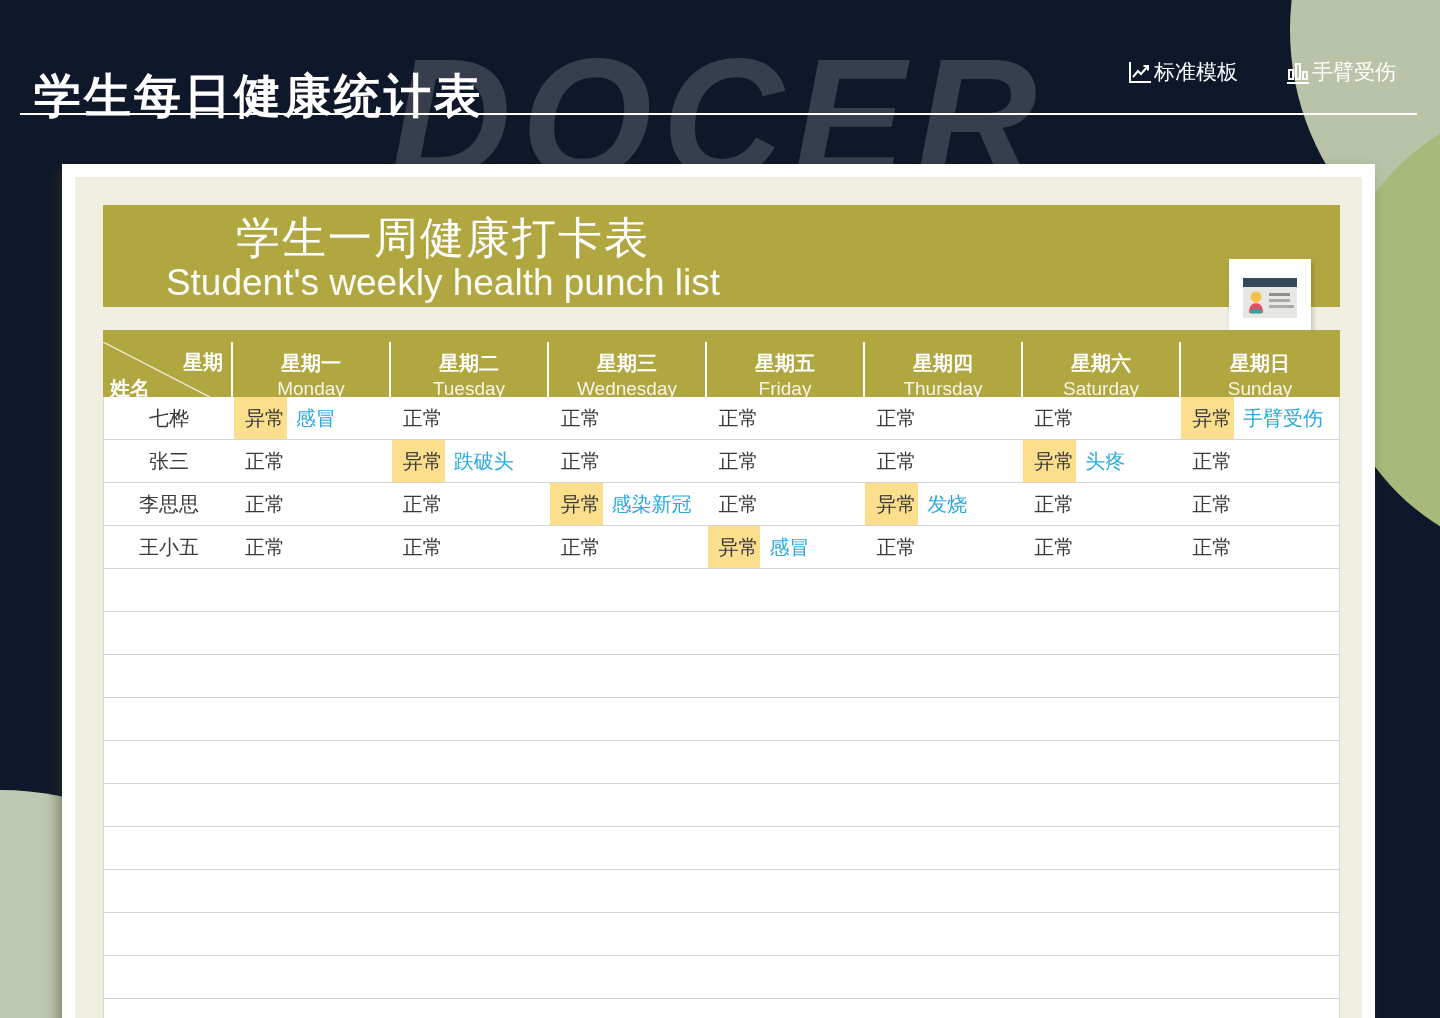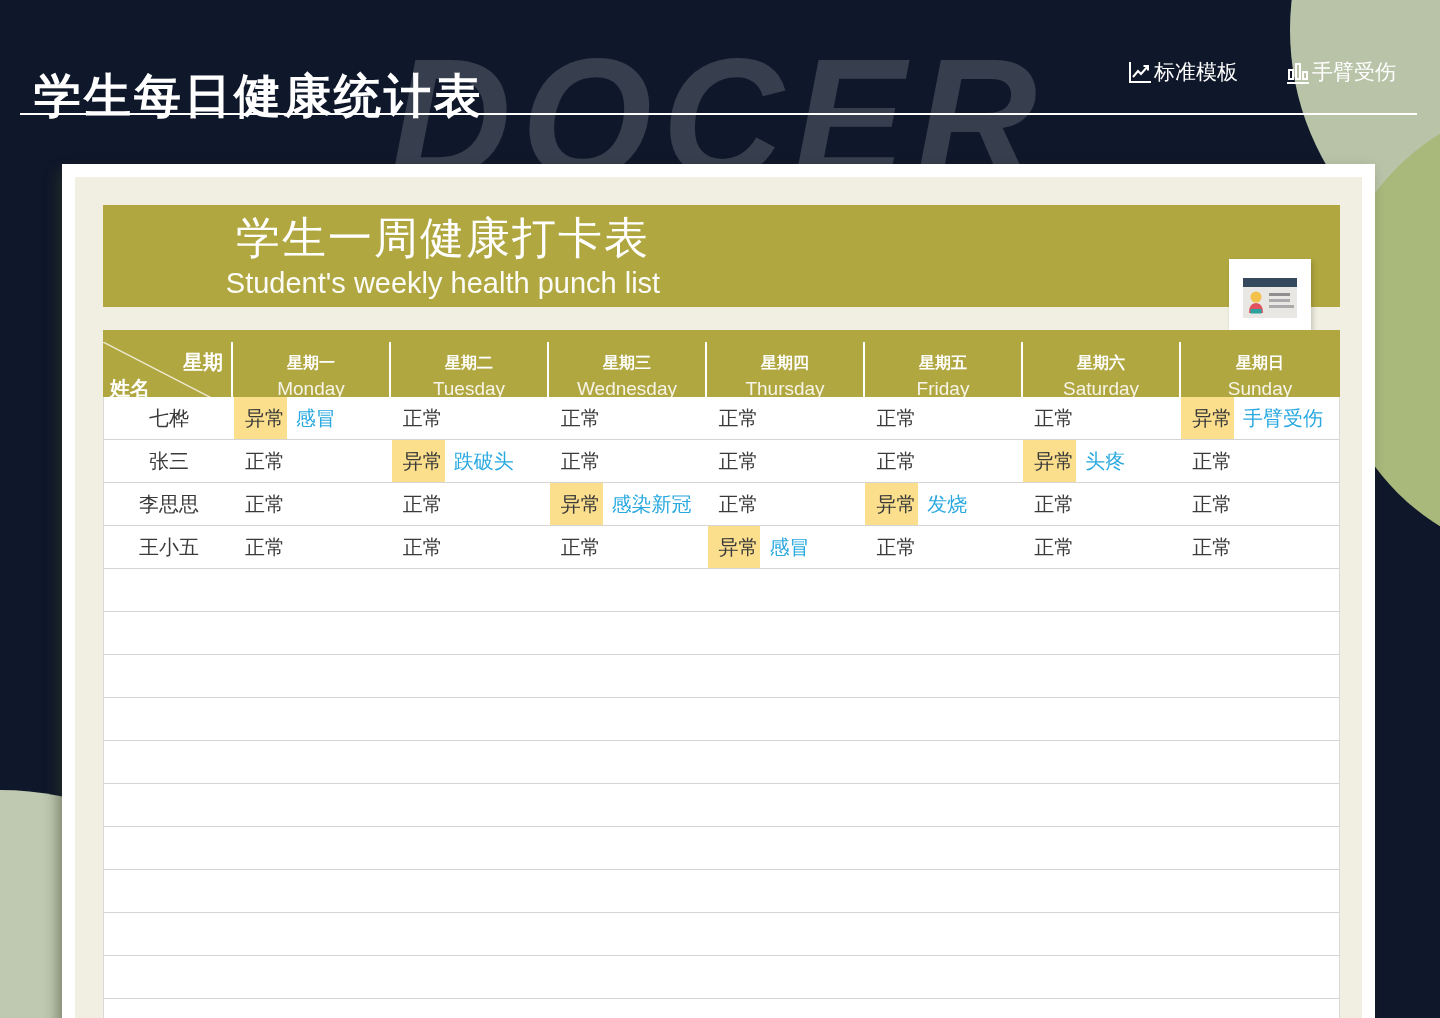--- a/index.html
+++ b/index.html
@@ -20,34 +20,34 @@
   .toolbar{position:absolute;right:44px;top:58px;display:flex;gap:46px;align-items:center;}
   .tool-btn{display:flex;align-items:center;gap:0;color:#ffffff;font-size:21px;cursor:pointer;}
   .tool-btn svg{display:block;}
   
   .card{position:absolute;left:62px;top:164px;width:1313px;height:900px;background:#ffffff;
         box-shadow:-5px 6px 12px rgba(50,60,35,0.45);}
   .card-inner{position:absolute;left:13px;top:13px;right:13px;bottom:13px;background:#f0efe2;}
   .banner{position:absolute;left:41px;top:41px;width:1237px;height:102px;background:#b1a740;}
   .banner-text{position:absolute;left:0;top:6px;width:680px;text-align:center;color:#ffffff;}
   .banner-title{font-size:44px;line-height:54px;letter-spacing:2px;}
-  .banner-subtitle{font-size:29px;line-height:36px;color:rgba(255,255,255,0.96);}
+  .banner-subtitle{font-size:37px;line-height:36px;color:rgba(255,255,255,0.96);}
   .banner-iconbox{position:absolute;left:1126px;top:54px;width:82px;height:78px;background:#ffffff;
                   box-shadow:2px 3px 5px rgba(0,0,0,0.18);display:flex;align-items:center;justify-content:center;}
   
   .table{position:absolute;left:41px;top:166px;width:1237px;}
   .thead{display:flex;height:67px;background:#b1a740;}
   .thead .cell{box-sizing:border-box;border-right:2px solid #ffffff;margin-top:12px;}
   .thead .cell:last-child{border-right:none;}
   .corner-cell{position:relative;width:130px;height:67px;}
   .corner-cell svg{position:absolute;left:0;top:0;}
   .corner-week{position:absolute;right:8px;top:7px;font-size:20px;font-weight:bold;color:#ffffff;}
   .corner-name{position:absolute;left:7px;bottom:7px;font-size:20px;font-weight:bold;color:#ffffff;}
   .day-cell{width:158px;height:67px;display:flex;flex-direction:column;align-items:center;justify-content:center;}
-  .day-zh{font-size:16px;font-weight:bold;color:#ffffff;line-height:26px;}
+  .day-zh{font-size:20px;font-weight:bold;color:#ffffff;line-height:26px;}
   .day-en{font-size:19px;color:rgba(255,255,255,0.88);line-height:26px;}
   .tbody{background:#ffffff;border-left:1px solid #d9d9d9;border-right:1px solid #d9d9d9;}
   .row{display:flex;height:42px;border-bottom:1.5px solid #d4d4d4;}
   .name-cell{width:130px;display:flex;align-items:center;justify-content:center;
              font-size:20px;color:#3a3a3a;}
   .status-cell{box-sizing:border-box;width:53px;display:flex;align-items:center;
                padding-left:11px;font-size:20px;color:#3a3a3a;}
   .status-cell.abnormal{background:#fbdf8d;}
   .note-cell{box-sizing:border-box;width:105px;display:flex;align-items:center;
              padding-left:9px;font-size:20px;color:#29a9e0;}
@@ -122,28 +122,28 @@
           </div>
           <div class="cell day-cell">
             <div class="day-zh">星期二</div>
             <div class="day-en">Tuesday</div>
           </div>
           <div class="cell day-cell">
             <div class="day-zh">星期三</div>
             <div class="day-en">Wednesday</div>
           </div>
           <div class="cell day-cell">
+            <div class="day-zh">星期五</div>
+            <div class="day-en">Friday</div>
+          </div>
+          <div class="cell day-cell">
             <div class="day-zh">星期四</div>
             <div class="day-en">Thursday</div>
           </div>
           <div class="cell day-cell">
-            <div class="day-zh">星期五</div>
-            <div class="day-en">Friday</div>
-          </div>
-          <div class="cell day-cell">
             <div class="day-zh">星期六</div>
             <div class="day-en">Saturday</div>
           </div>
           <div class="cell day-cell">
             <div class="day-zh">星期日</div>
             <div class="day-en">Sunday</div>
           </div>
         </div>
       <div class="tbody" id="tbody">
           <div class="row">

